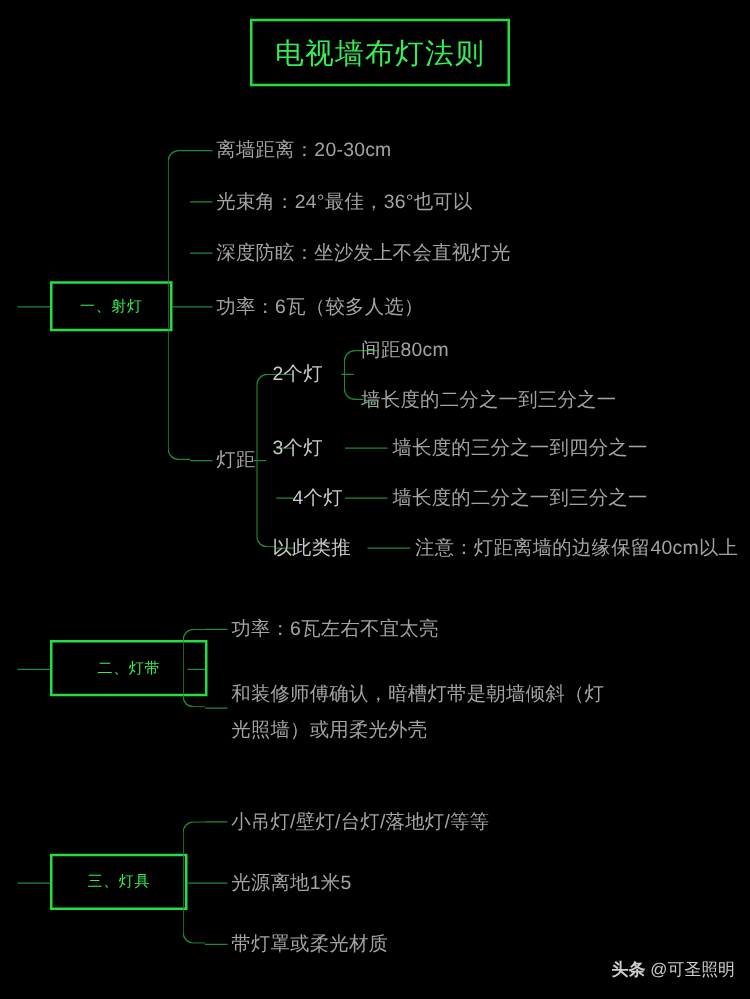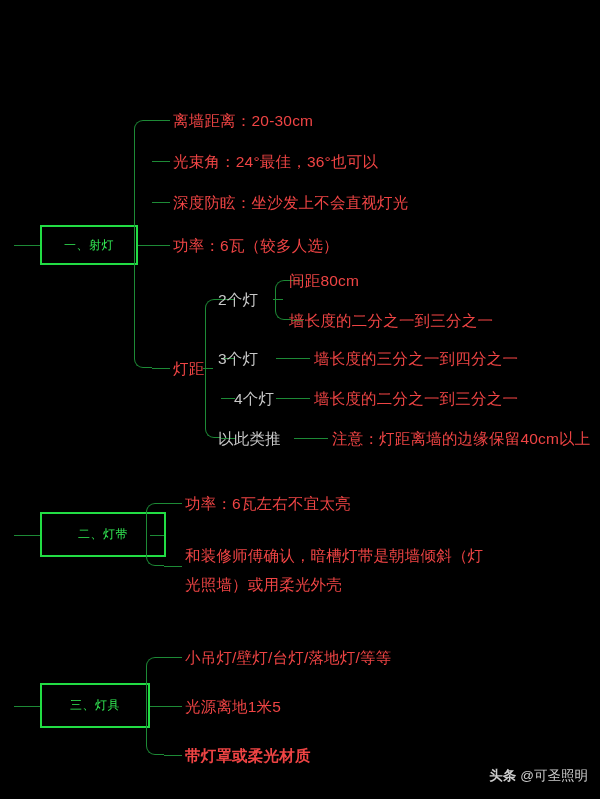--- a/index.html
+++ b/index.html
@@ -48,21 +48,21 @@
   .root-label {
     color: #33ee55;
     font-size: 12px;
     white-space: nowrap;
     letter-spacing: 0.5px;
   }
 
   
   .node-text {
     position: absolute;
-    color: #ef4444;
+    color: #a3a3a3;
     font-size: 15.5px;
     white-space: nowrap;
     letter-spacing: 0.2px;
     line-height: 25px;
   }
   .node-text.wrap {
     white-space: normal;
     width: 300px;
   }
   .node-text.sub {
@@ -102,20 +102,23 @@
     white-space: nowrap;
     opacity: 0.95;
   }
   #watermark .wm-logo { font-weight: bold; margin-right: 4px; }
 </style>
 </head>
 <body>
 
 <div id="page">
 
+  <div id="title-box">
+    <span id="title-text">电视墙布灯法则</span>
+  </div>
 
   <div class="hline" style="left:14px; top:245px; width:26px;"></div>
 
   <div class="root-box" id="box-1" style="left:40px; top:225px; width:98px; height:40px;">
     <span class="root-label">一、射灯</span>
   </div>
 
   <div class="hline" style="left:138px; top:245px; width:14px;"></div>
 
   <div class="bracket" style="left:134px; top:120px; width:18px; height:248px;"></div>
@@ -185,19 +188,19 @@
 
   <div class="hline" style="left:150px; top:706px; width:14px;"></div>
 
   <div class="bracket" style="left:146px; top:657px; width:18px; height:98px;"></div>
   <div class="leafstub" style="left:164px; top:657px; width:18px;"></div>
   <div class="leafstub" style="left:164px; top:706px; width:18px;"></div>
   <div class="leafstub" style="left:164px; top:755px; width:18px;"></div>
 
   <div class="node-text" style="left:185px; top:645px;">小吊灯/壁灯/台灯/落地灯/等等</div>
   <div class="node-text" style="left:185px; top:694px;">光源离地1米5</div>
-  <div class="node-text" style="left:185px; top:743px;font-weight:bold;">带灯罩或柔光材质</div>
+  <div class="node-text" style="left:185px; top:743px;">带灯罩或柔光材质</div>
 
   <div id="watermark">
     <span class="wm-logo">头条</span><span>@可圣照明</span>
   </div>
 
 </div>
 
 </body></html>

